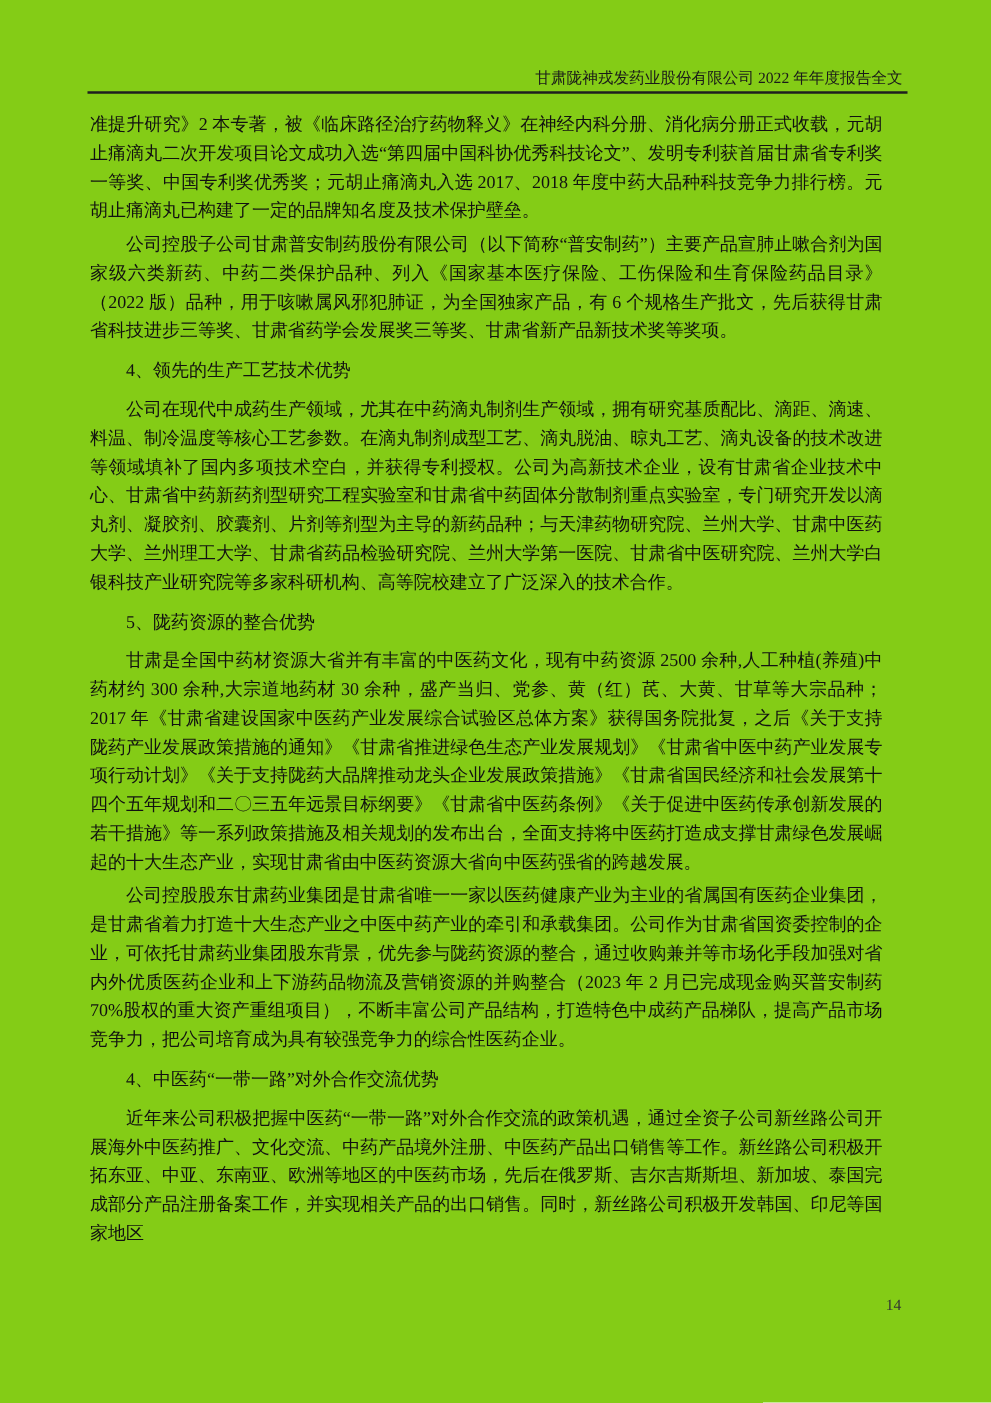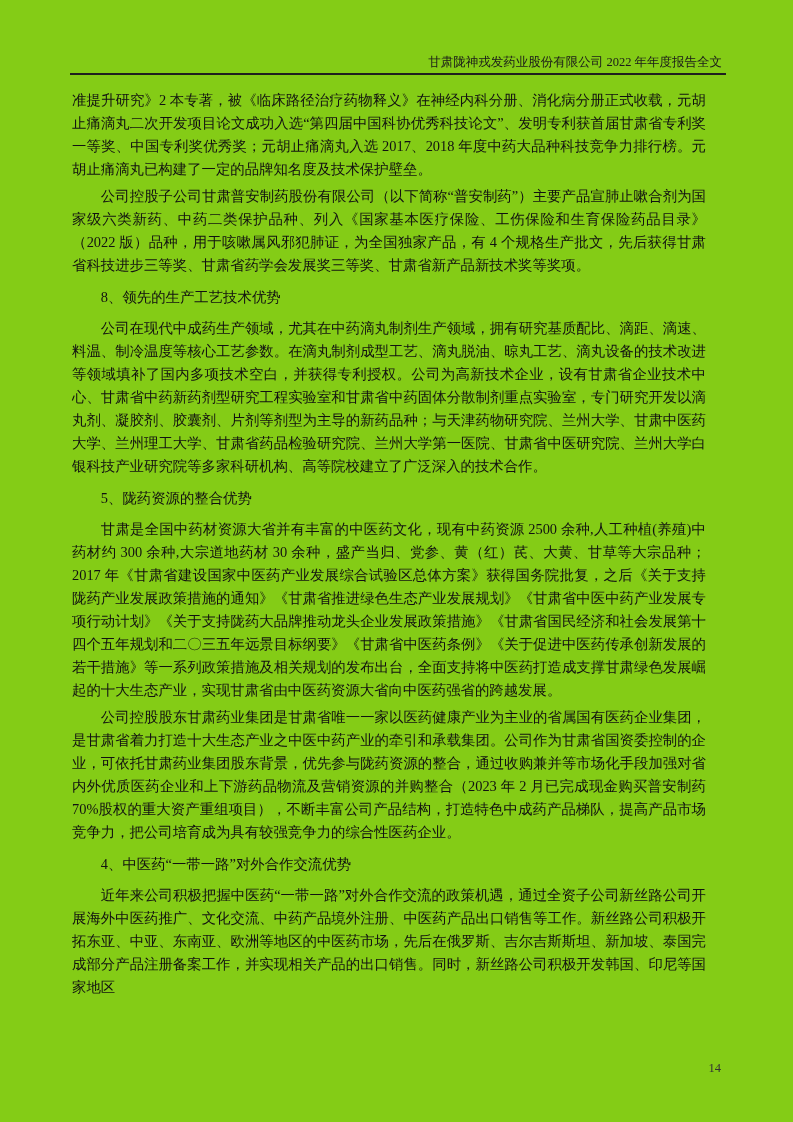--- a/index.html
+++ b/index.html
@@ -41,34 +41,33 @@
   }
   .report-body p { margin: 0 16px 4px 0; }
   .report-body p.indent { text-indent: 2em; }
   .report-body p.heading { margin: 9px 0 8px 0; text-indent: 2em; }
   .page-footer {
     position: absolute;
     top: 1037px;
     right: 72px;
     font-size: 12.5px;
     color: #333333;
-    margin-top: 24px;
   }
 </style>
 </head>
 <body>
 
 <div class="page">
   <div class="header-title">甘肃陇神戎发药业股份有限公司 2022 年年度报告全文</div>
   <div class="header-rule"></div>
 
   <div class="report-body">
       <p class="">准提升研究》2 本专著，被《临床路径治疗药物释义》在神经内科分册、消化病分册正式收载，元胡止痛滴丸二次开发项目论文成功入选“第四届中国科协优秀科技论文”、发明专利获首届甘肃省专利奖一等奖、中国专利奖优秀奖；元胡止痛滴丸入选 2017、2018 年度中药大品种科技竞争力排行榜。元胡止痛滴丸已构建了一定的品牌知名度及技术保护壁垒。</p>
-      <p class="indent">公司控股子公司甘肃普安制药股份有限公司（以下简称“普安制药”）主要产品宣肺止嗽合剂为国家级六类新药、中药二类保护品种、列入《国家基本医疗保险、工伤保险和生育保险药品目录》（2022 版）品种，用于咳嗽属风邪犯肺证，为全国独家产品，有 4 个规格生产批文，先后获得甘肃省科技进步三等奖、甘肃省药学会发展奖三等奖、甘肃省新产品新技术奖等奖项。</p>
-      <p class="heading">8、领先的生产工艺技术优势</p>
+      <p class="indent">公司控股子公司甘肃普安制药股份有限公司（以下简称“普安制药”）主要产品宣肺止嗽合剂为国家级六类新药、中药二类保护品种、列入《国家基本医疗保险、工伤保险和生育保险药品目录》（2022 版）品种，用于咳嗽属风邪犯肺证，为全国独家产品，有 6 个规格生产批文，先后获得甘肃省科技进步三等奖、甘肃省药学会发展奖三等奖、甘肃省新产品新技术奖等奖项。</p>
+      <p class="heading">4、领先的生产工艺技术优势</p>
       <p class="indent">公司在现代中成药生产领域，尤其在中药滴丸制剂生产领域，拥有研究基质配比、滴距、滴速、料温、制冷温度等核心工艺参数。在滴丸制剂成型工艺、滴丸脱油、晾丸工艺、滴丸设备的技术改进等领域填补了国内多项技术空白，并获得专利授权。公司为高新技术企业，设有甘肃省企业技术中心、甘肃省中药新药剂型研究工程实验室和甘肃省中药固体分散制剂重点实验室，专门研究开发以滴丸剂、凝胶剂、胶囊剂、片剂等剂型为主导的新药品种；与天津药物研究院、兰州大学、甘肃中医药大学、兰州理工大学、甘肃省药品检验研究院、兰州大学第一医院、甘肃省中医研究院、兰州大学白银科技产业研究院等多家科研机构、高等院校建立了广泛深入的技术合作。</p>
       <p class="heading">5、陇药资源的整合优势</p>
       <p class="indent">甘肃是全国中药材资源大省并有丰富的中医药文化，现有中药资源 2500 余种,人工种植(养殖)中药材约 300 余种,大宗道地药材 30 余种，盛产当归、党参、黄（红）芪、大黄、甘草等大宗品种；2017 年《甘肃省建设国家中医药产业发展综合试验区总体方案》获得国务院批复，之后《关于支持陇药产业发展政策措施的通知》《甘肃省推进绿色生态产业发展规划》《甘肃省中医中药产业发展专项行动计划》《关于支持陇药大品牌推动龙头企业发展政策措施》《甘肃省国民经济和社会发展第十四个五年规划和二〇三五年远景目标纲要》《甘肃省中医药条例》《关于促进中医药传承创新发展的若干措施》等一系列政策措施及相关规划的发布出台，全面支持将中医药打造成支撑甘肃绿色发展崛起的十大生态产业，实现甘肃省由中医药资源大省向中医药强省的跨越发展。</p>
       <p class="indent">公司控股股东甘肃药业集团是甘肃省唯一一家以医药健康产业为主业的省属国有医药企业集团，是甘肃省着力打造十大生态产业之中医中药产业的牵引和承载集团。公司作为甘肃省国资委控制的企业，可依托甘肃药业集团股东背景，优先参与陇药资源的整合，通过收购兼并等市场化手段加强对省内外优质医药企业和上下游药品物流及营销资源的并购整合（2023 年 2 月已完成现金购买普安制药 70%股权的重大资产重组项目），不断丰富公司产品结构，打造特色中成药产品梯队，提高产品市场竞争力，把公司培育成为具有较强竞争力的综合性医药企业。</p>
       <p class="heading">4、中医药“一带一路”对外合作交流优势</p>
       <p class="indent">近年来公司积极把握中医药“一带一路”对外合作交流的政策机遇，通过全资子公司新丝路公司开展海外中医药推广、文化交流、中药产品境外注册、中医药产品出口销售等工作。新丝路公司积极开拓东亚、中亚、东南亚、欧洲等地区的中医药市场，先后在俄罗斯、吉尔吉斯斯坦、新加坡、泰国完成部分产品注册备案工作，并实现相关产品的出口销售。同时，新丝路公司积极开发韩国、印尼等国家地区</p>
     </div>
 
   <div class="page-footer">
     <span>14</span>

